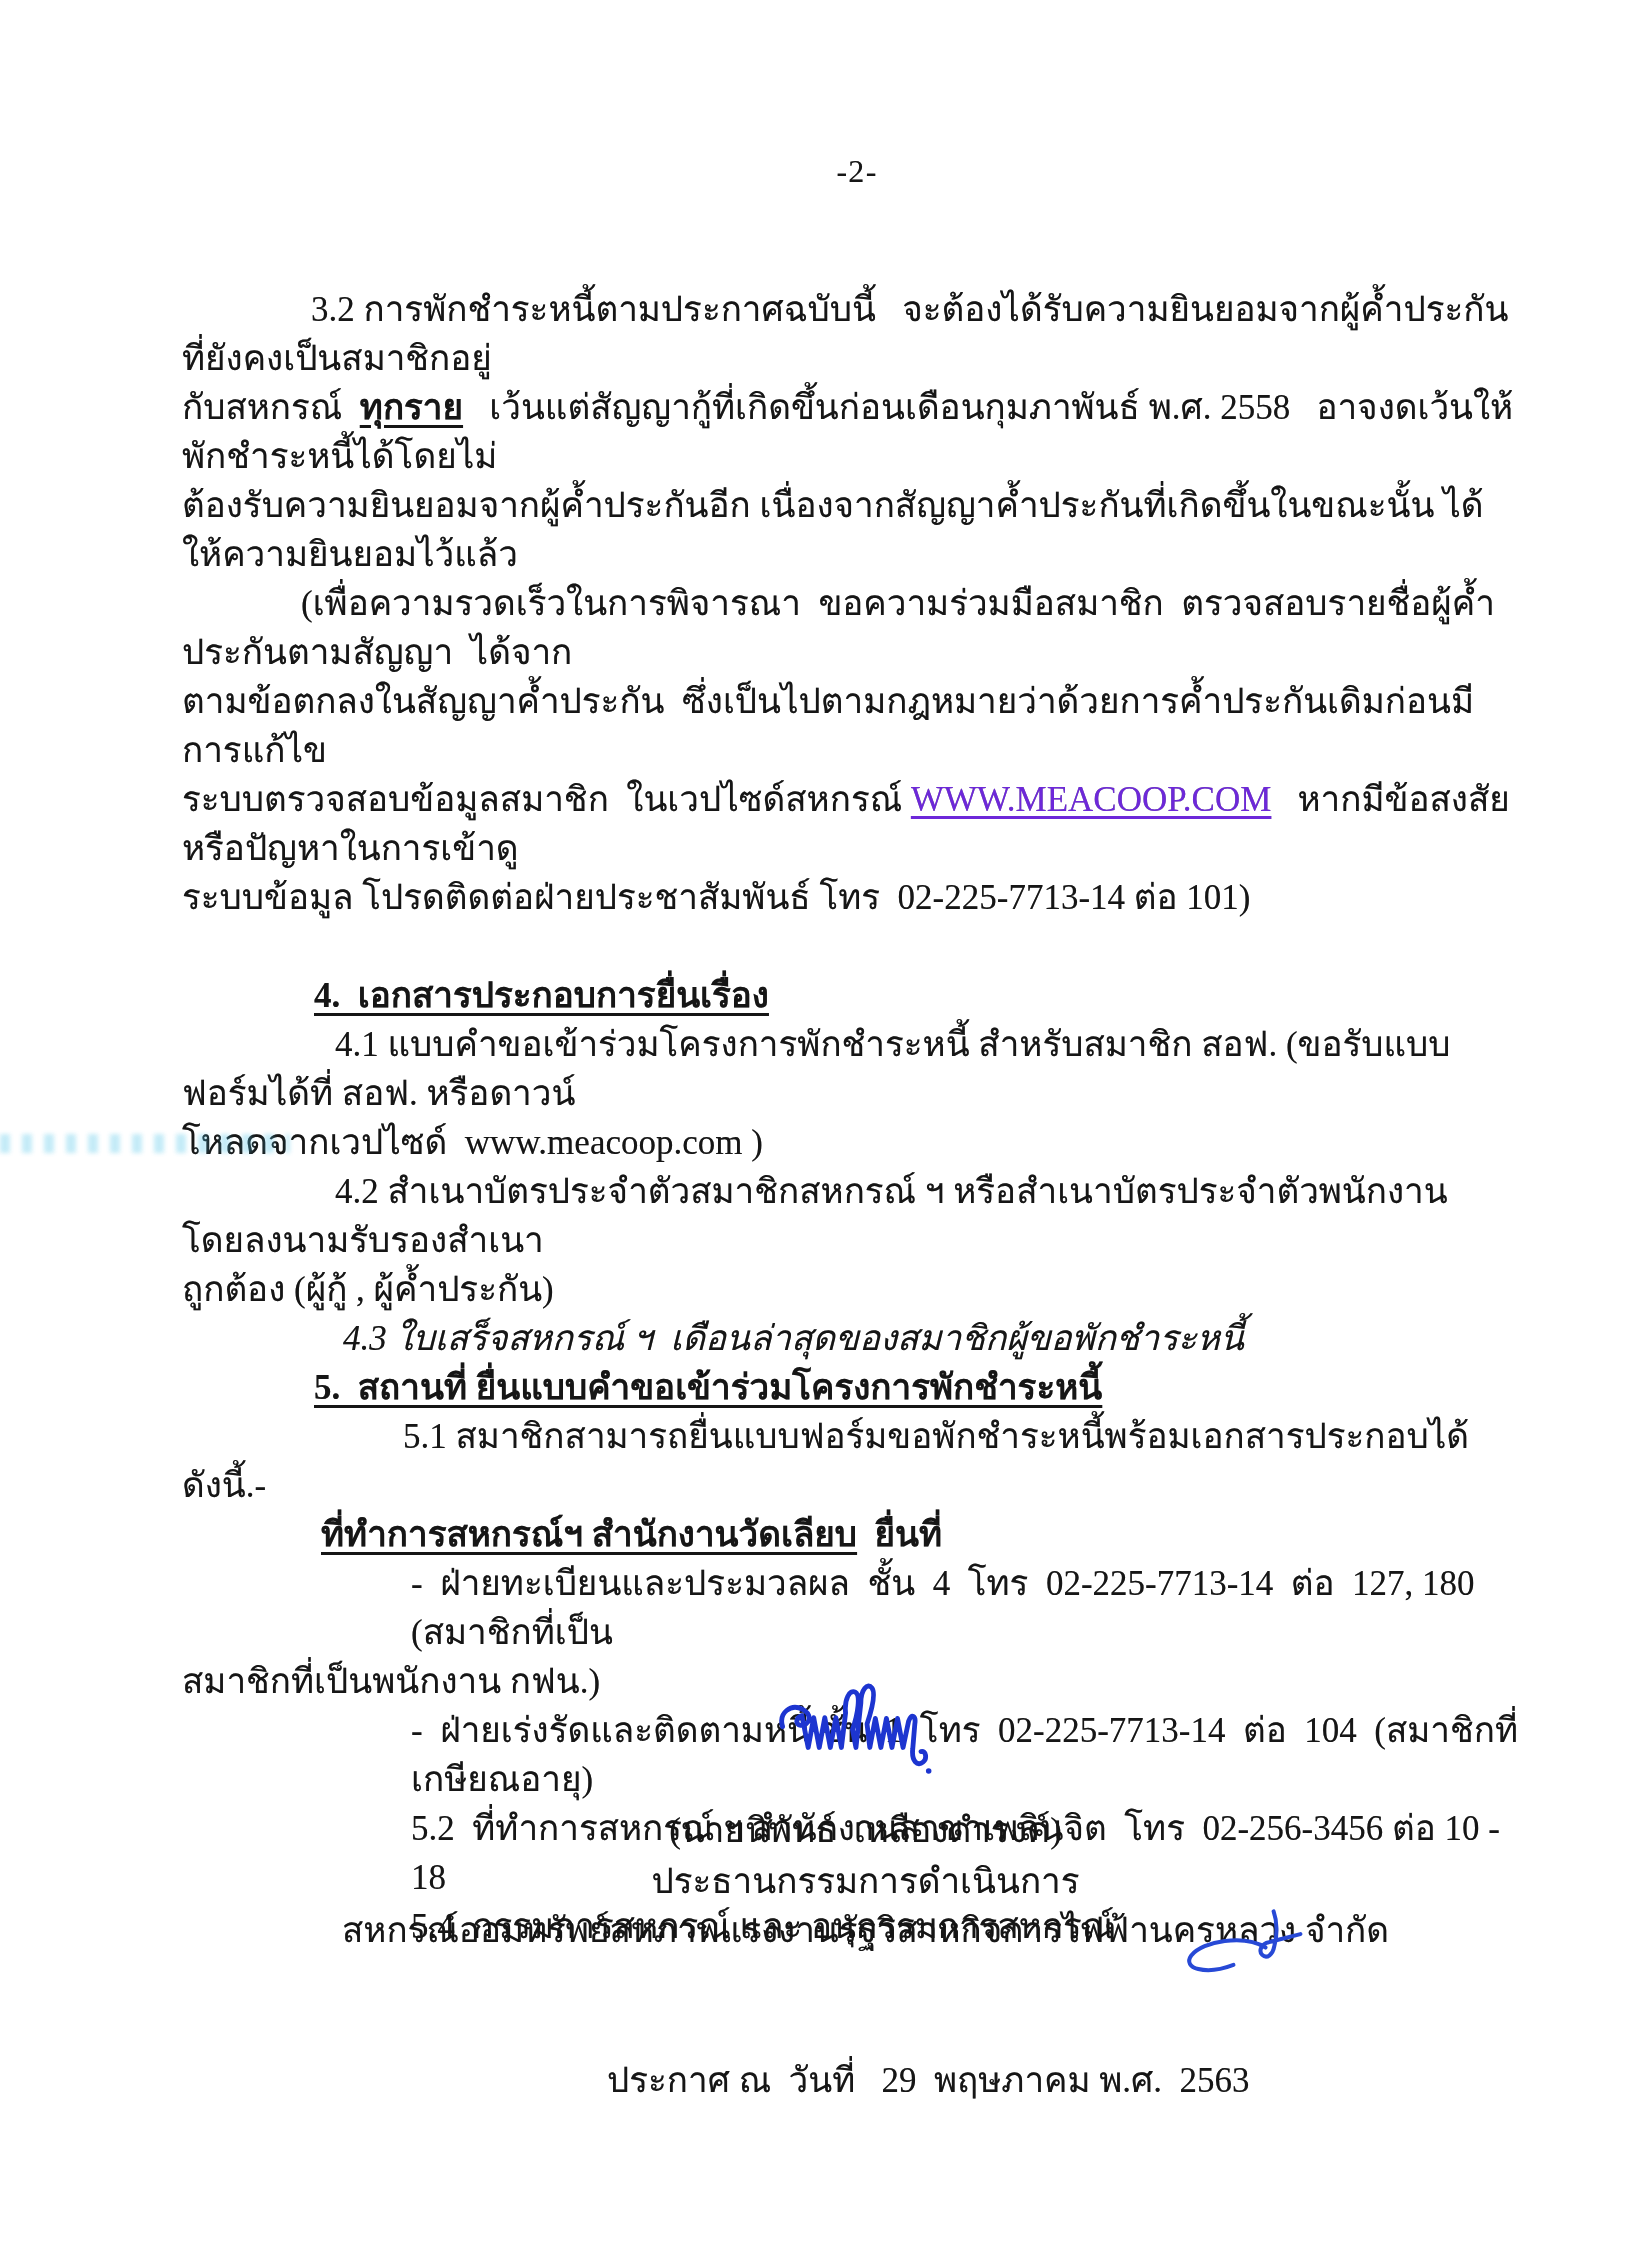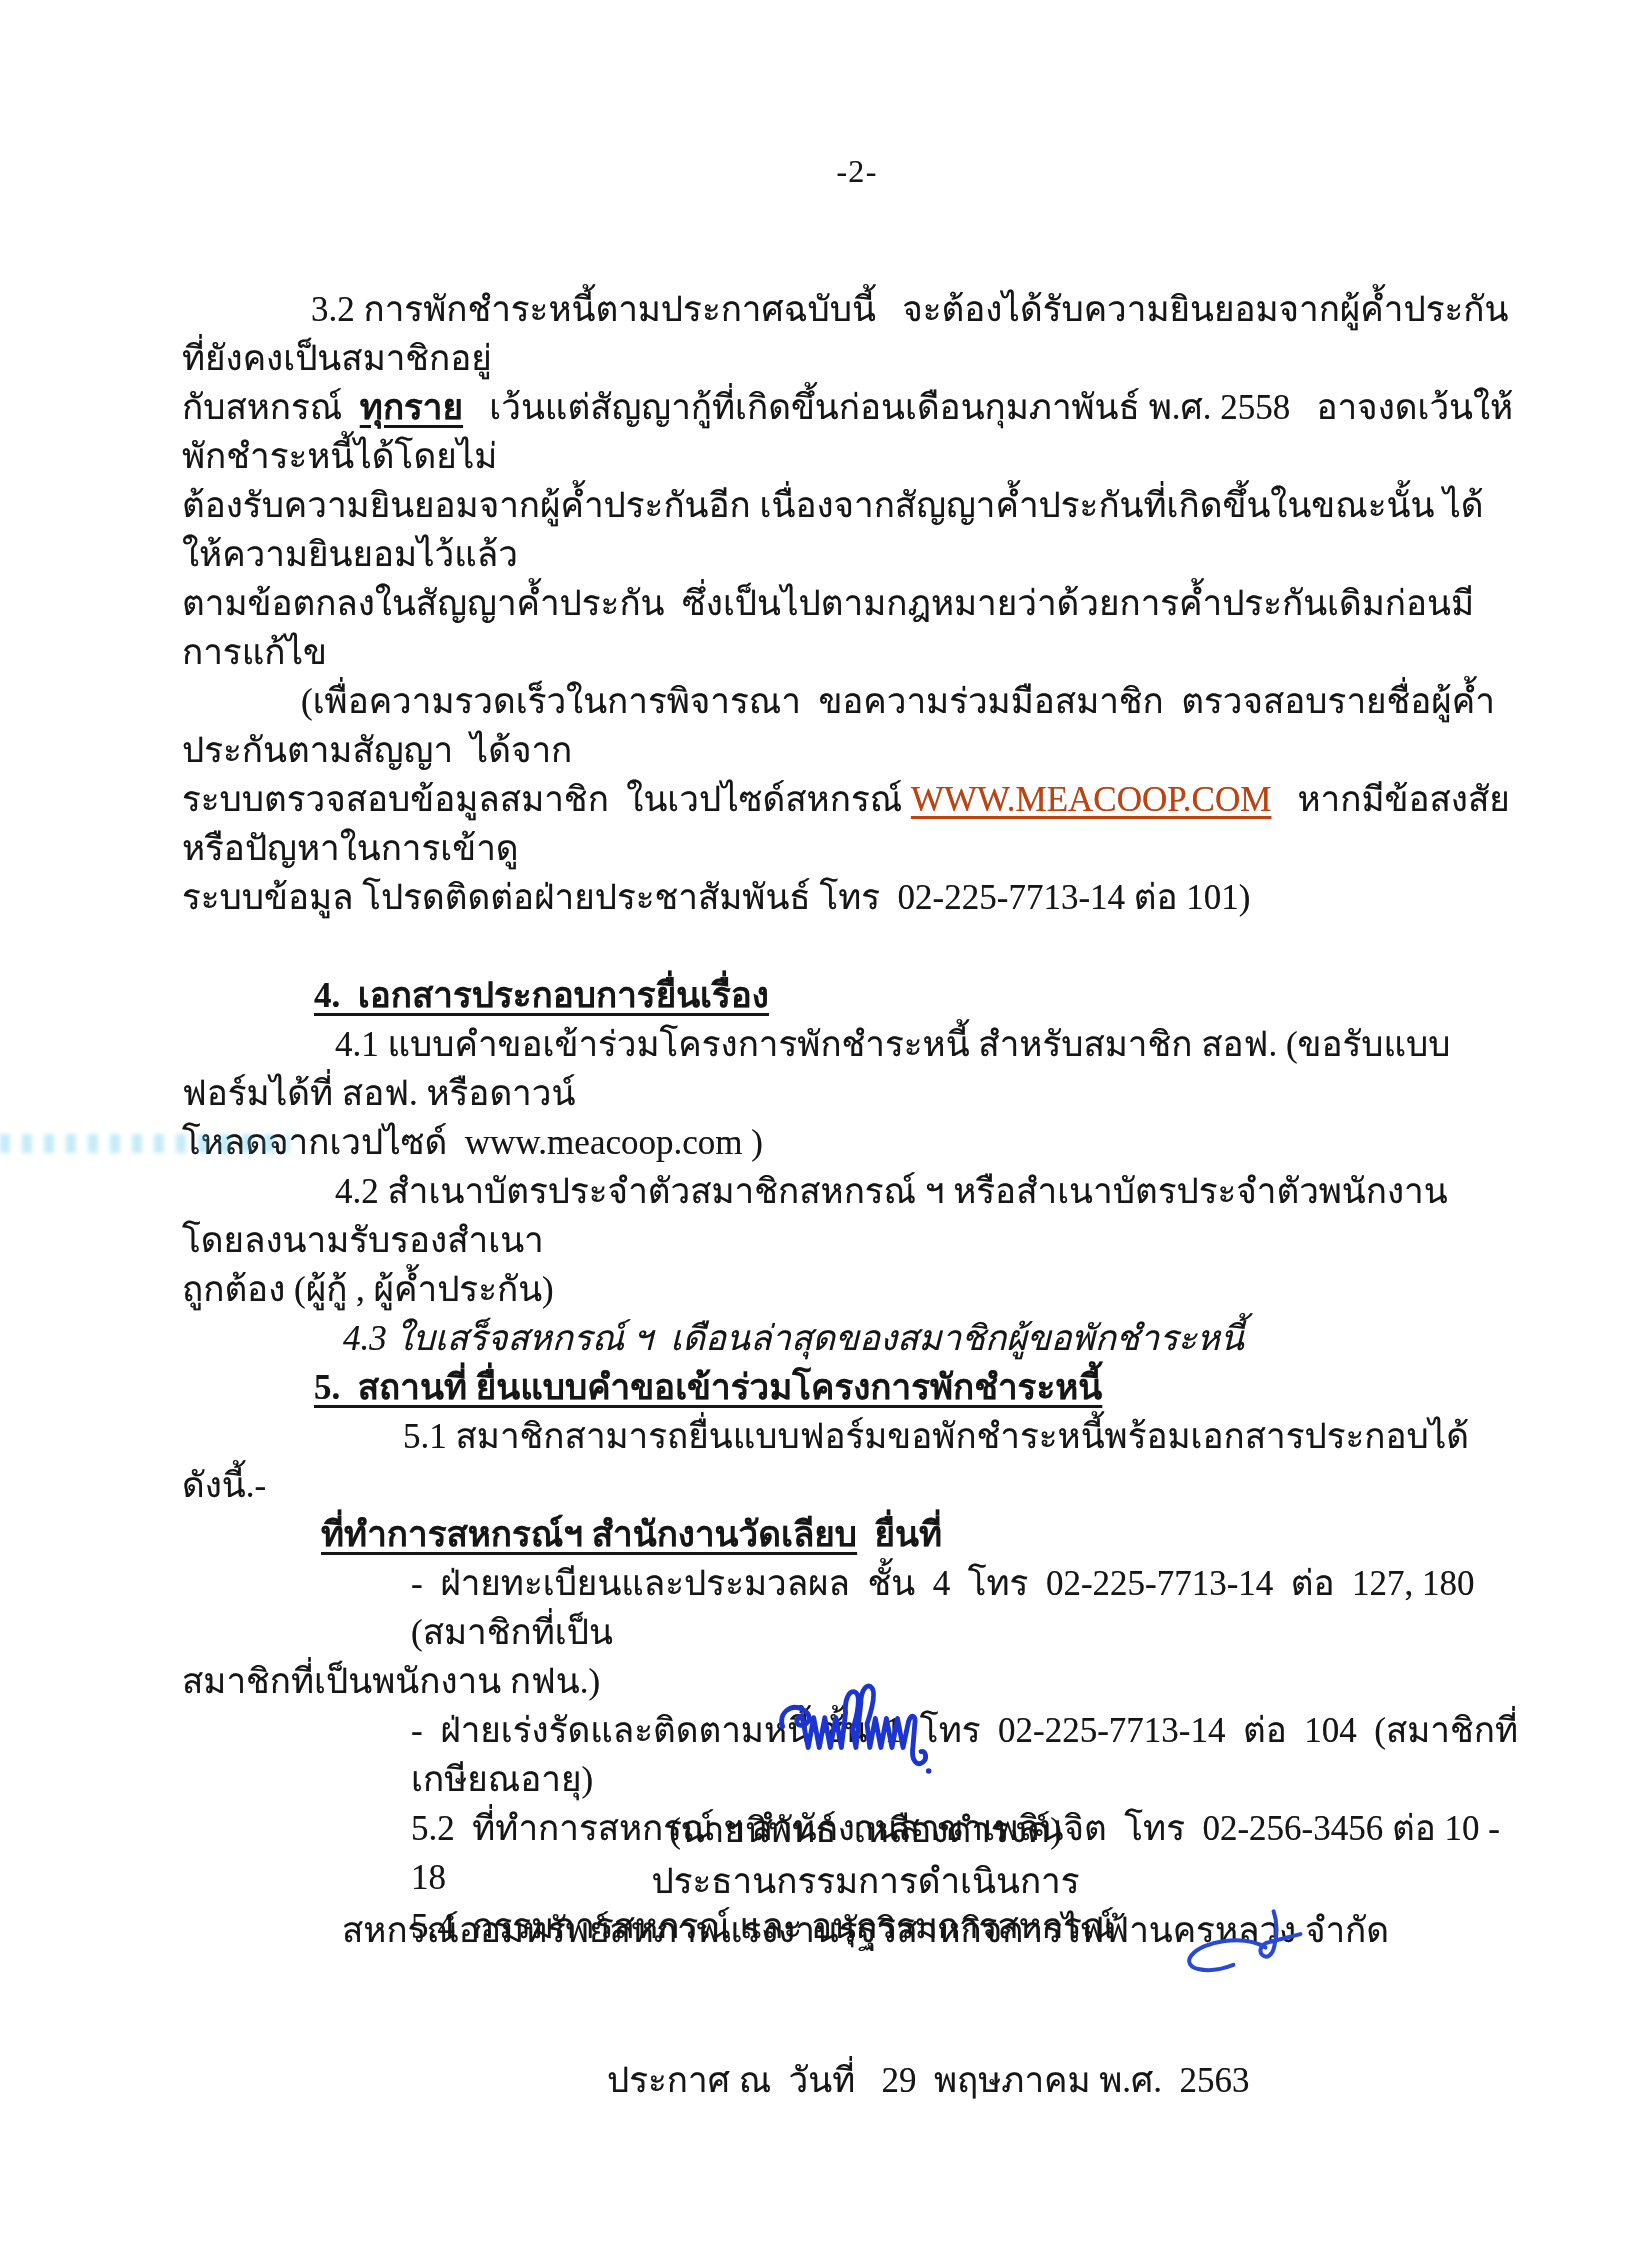--- a/index.html
+++ b/index.html
@@ -29,21 +29,21 @@
   .ind-238{ text-indent:153px; }
   .ind-215{ padding-left:139px; }
   .ind-250{ text-indent:161px;font-style:italic; }
   .ind-343{ text-indent:221px; }
   .ind-356{ padding-left:229px; }
   .ind-425{ text-indent:274px; }
   .ind-660{ text-indent:425px; }
   .gap-76{ height:49px; }
   .gap-68{ height:44px; }
   .gap-95{ height:61px; }
-  .weblink{ color:#c2410c; text-decoration:underline; text-underline-offset:5.2px; text-decoration-thickness:2.6px; }
+  .weblink{ color:#6d28d9; text-decoration:underline; text-underline-offset:5.2px; text-decoration-thickness:2.6px; }
   .center-block{
     position:absolute; left:0; width:1643px; text-align:center;
     font-size:35px; transform:translateX(44px); white-space:pre-wrap;
   }
   .signature-svg{ position:absolute; left:777px; top:1677px; }
   .paraph-svg{ position:absolute; left:1179px; top:1906px; }
   .artifact-cyan{
     position:absolute; left:0px; top:1134px; width:290px; height:19.3px;
     background:repeating-linear-gradient(90deg, rgba(73,195,232,.40) 0 10.3px, rgba(73,195,232,0) 10.3px 22px);
     filter:blur(1.9px); opacity:.8;
@@ -53,23 +53,23 @@
 <body>
 
 <div class="page scan-text">
 
   <div class="page-number">-2-</div>
 
   <div class="doc-body">
     <p class="ln ind-200">3.2 การพักชำระหนี้ตามประกาศฉบับนี้   จะต้องได้รับความยินยอมจากผู้ค้ำประกัน  ที่ยังคงเป็นสมาชิกอยู่</p>
     <p class="ln"><span>กับสหกรณ์  </span><span class="b u">ทุกราย</span><span>   เว้นแต่สัญญากู้ที่เกิดขึ้นก่อนเดือนกุมภาพันธ์ พ.ศ. 2558   อาจงดเว้นให้พักชำระหนี้ได้โดยไม่</span></p>
     <p class="ln">ต้องรับความยินยอมจากผู้ค้ำประกันอีก เนื่องจากสัญญาค้ำประกันที่เกิดขึ้นในขณะนั้น ได้ให้ความยินยอมไว้แล้ว</p>
+    <p class="ln ind-185">(เพื่อความรวดเร็วในการพิจารณา  ขอความร่วมมือสมาชิก  ตรวจสอบรายชื่อผู้ค้ำประกันตามสัญญา  ได้จาก</p>
+
     <p class="ln">ตามข้อตกลงในสัญญาค้ำประกัน  ซึ่งเป็นไปตามกฎหมายว่าด้วยการค้ำประกันเดิมก่อนมีการแก้ไข</p>
-
-    <p class="ln ind-185">(เพื่อความรวดเร็วในการพิจารณา  ขอความร่วมมือสมาชิก  ตรวจสอบรายชื่อผู้ค้ำประกันตามสัญญา  ได้จาก</p>
     <p class="ln"><span>ระบบตรวจสอบข้อมูลสมาชิก  ในเวปไซด์สหกรณ์ </span><span class="weblink">WWW.MEACOOP.COM</span><span>   หากมีข้อสงสัยหรือปัญหาในการเข้าดู</span></p>
     <p class="ln">ระบบข้อมูล โปรดติดต่อฝ่ายประชาสัมพันธ์ โทร  02-225-7713-14 ต่อ 101)</p>
 
     <div class="gap-76"></div>
 
     <p class="ln ind-205"><span class="b u">4.  เอกสารประกอบการยื่นเรื่อง</span></p>
     <p class="ln ind-238">4.1 แบบคำขอเข้าร่วมโครงการพักชำระหนี้ สำหรับสมาชิก สอฟ. (ขอรับแบบฟอร์มได้ที่ สอฟ. หรือดาวน์</p>
     <p class="ln">โหลดจากเวปไซด์  www.meacoop.com )</p>
     <p class="ln ind-238">4.2 สำเนาบัตรประจำตัวสมาชิกสหกรณ์ ฯ หรือสำเนาบัตรประจำตัวพนักงาน  โดยลงนามรับรองสำเนา</p>
     <p class="ln">ถูกต้อง (ผู้กู้ , ผู้ค้ำประกัน)</p>

